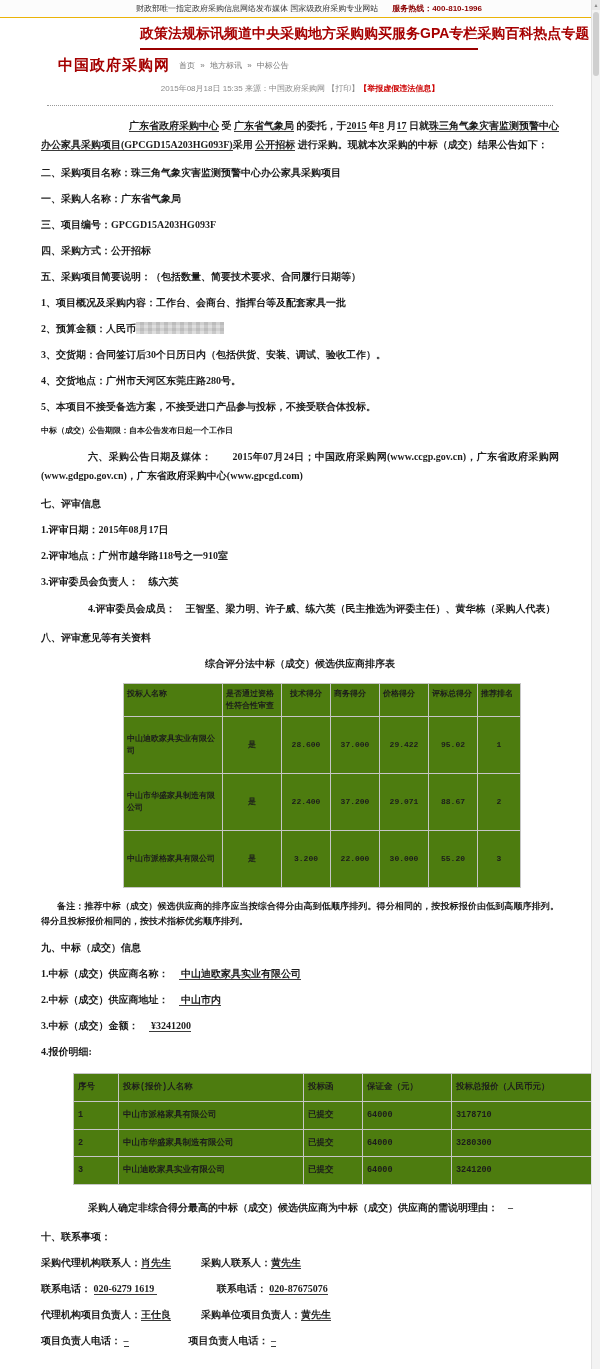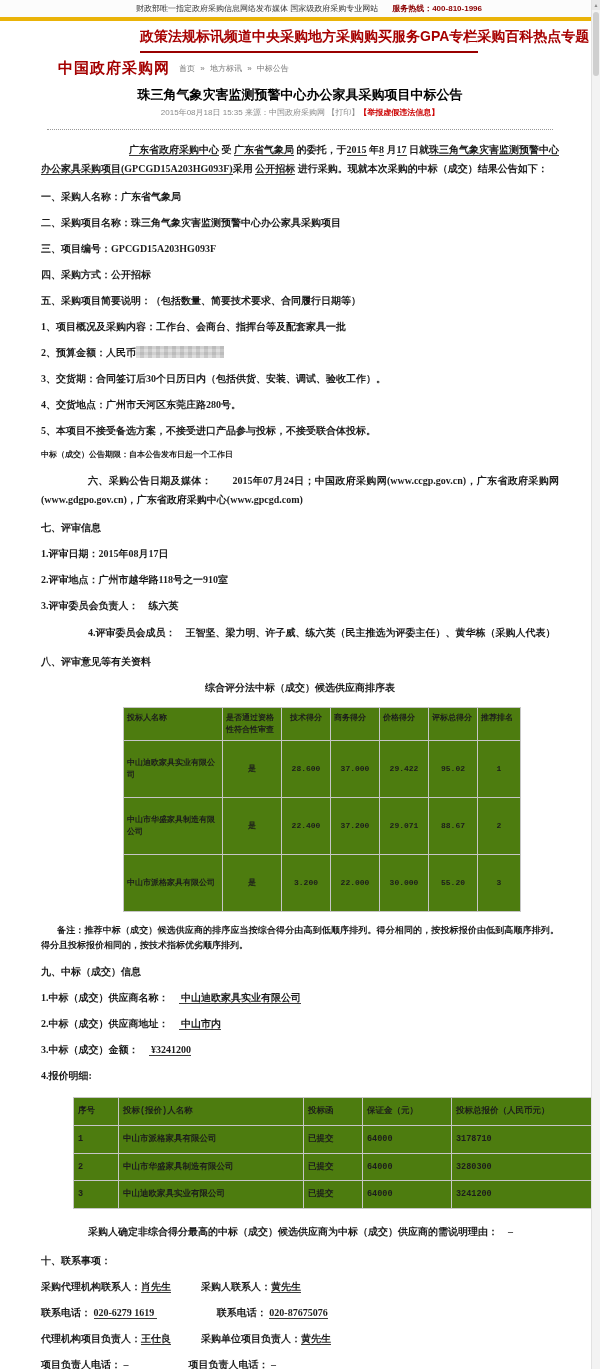--- a/index.html
+++ b/index.html
@@ -1,21 +1,21 @@
 <!DOCTYPE html>
 <html><head>
 <meta charset="utf-8">
 <style>
   html,body{margin:0;padding:0;}
   body{width:600px;height:1369px;background:#fff;position:relative;overflow:hidden;
        font-family:"Liberation Sans","DejaVu Sans",sans-serif;color:#222;}
   
   .topbar{display:flex;justify-content:space-between;align-items:center;
           padding:3px 118px 3px 136px;font-size:8px;color:#333;background:#fcfcfc;
-          border-bottom:4px solid #eab308;}
+          border-bottom:1px solid #eab308;}
   .hotline{color:#8b0000;font-weight:bold;}
   
   .navrow{margin:7px 0 0 140px;width:338px;display:flex;justify-content:space-between;
           padding-bottom:5px;border-bottom:2px solid #990000;
           font-size:14px;font-weight:bold;color:#a60000;}
   .navrow span{cursor:pointer;white-space:nowrap;}
   
   .logorow{margin:6px 0 0 58px;display:flex;align-items:center;gap:9px;}
   .logo{font-size:15px;font-weight:900;color:#a40000;letter-spacing:1px;}
   .breadcrumb{font-size:8px;color:#777;}
@@ -101,28 +101,27 @@
   <span class="breadcrumb">
     <span>首页</span>
     <span>»</span>
     <span>地方标讯</span>
     <span>»</span>
     <span>中标公告</span>
   </span>
 </div>
 
 <div class="article">
-  <div class="title">珠三角气象灾害监测预警中心办公家具采购项目中标公告</div>
   <div class="meta"><span>2015年08月18日 15:35 来源：中国政府采购网 </span><span>【打印】</span><span class="red">【举报虚假违法信息】</span></div>
   <div class="dotline"></div>
 
   <div class="doc">
     <p class="ind-intro"><span class="u">广东省政府采购中心</span><span> 受 </span><span class="u">广东省气象局</span><span> 的委托，于</span><span class="u">2015</span><span> 年</span><span class="u">8</span><span> 月</span><span class="u">17</span><span> 日就</span><span class="u">珠三角气象灾害监测预警中心办公家具采购项目(GPCGD15A203HG093F)</span><span>采用 </span><span class="u">公开招标</span><span> 进行采购。现就本次采购的中标（成交）结果公告如下：</span></p>
+    <p class="h">二、采购项目名称：珠三角气象灾害监测预警中心办公家具采购项目</p>
     <p class="h">一、采购人名称：广东省气象局</p>
-    <p class="h">二、采购项目名称：珠三角气象灾害监测预警中心办公家具采购项目</p>
     <p class="h">三、项目编号：GPCGD15A203HG093F</p>
     <p class="h">四、采购方式：公开招标</p>
     <p class="h">五、采购项目简要说明：（包括数量、简要技术要求、合同履行日期等）</p>
 
     <p class="it">1、项目概况及采购内容：工作台、会商台、指挥台等及配套家具一批</p>
     <p class="it"><span>2、预算金额：人民币</span><span class="redact"></span></p>
     <p class="it">3、交货期：合同签订后30个日历日内（包括供货、安装、调试、验收工作）。</p>
     <p class="it">4、交货地点：广州市天河区东莞庄路280号。</p>
     <p class="it">5、本项目不接受备选方案，不接受进口产品参与投标，不接受联合体投标。</p>
 

